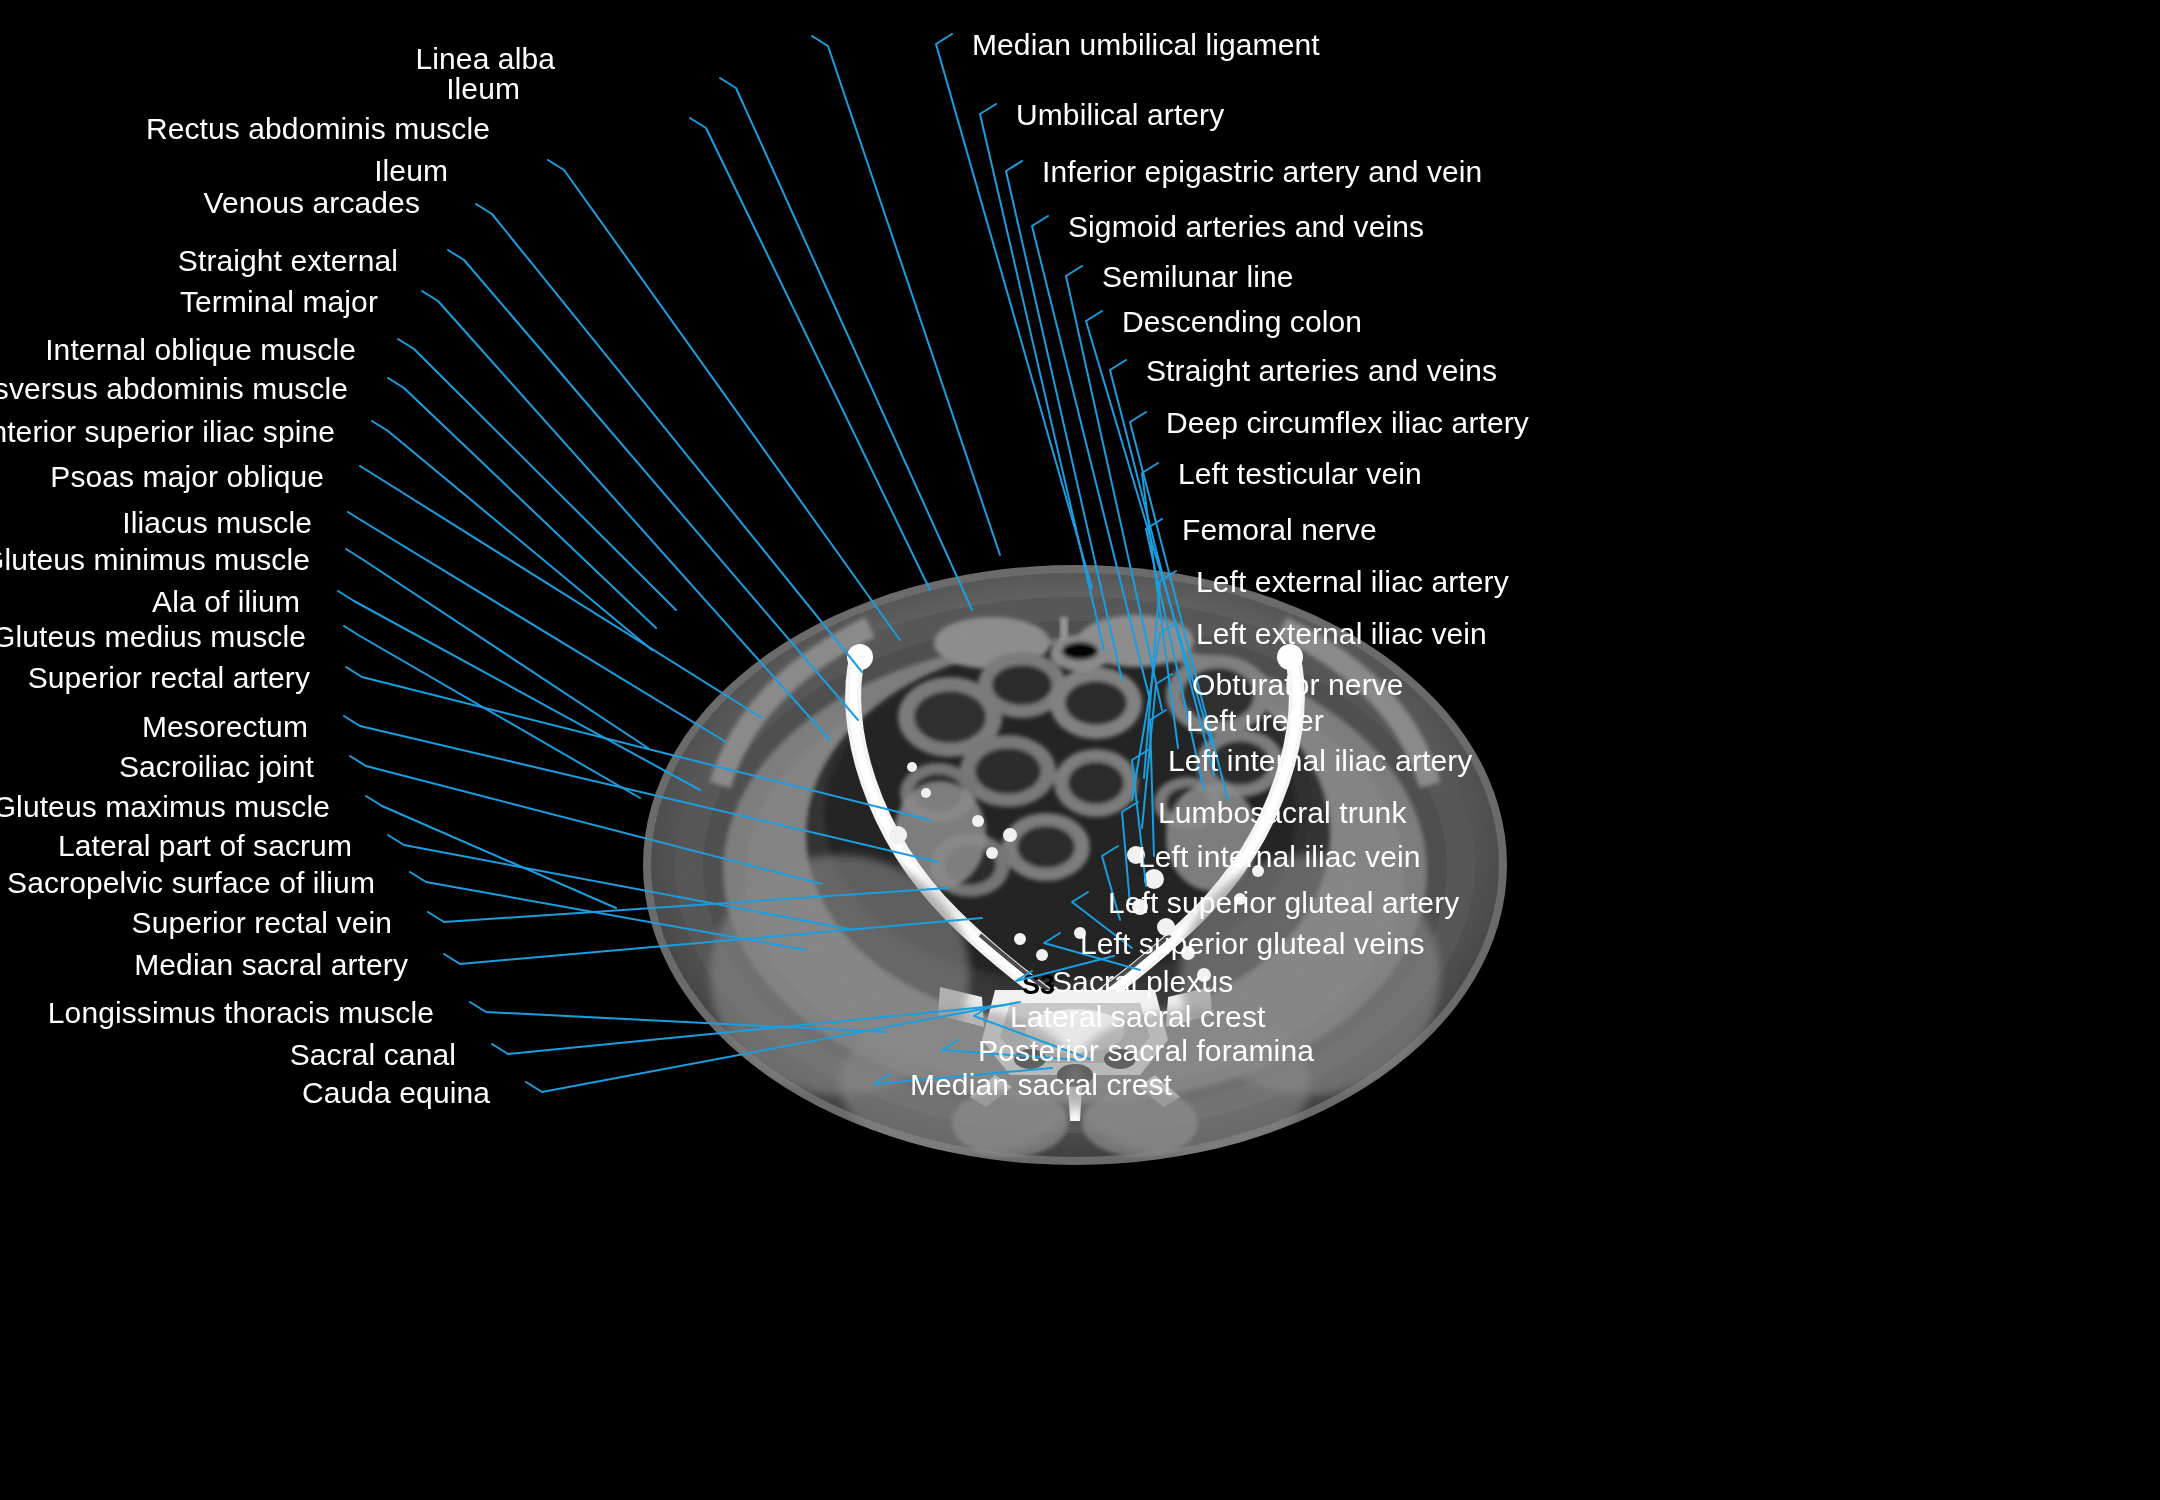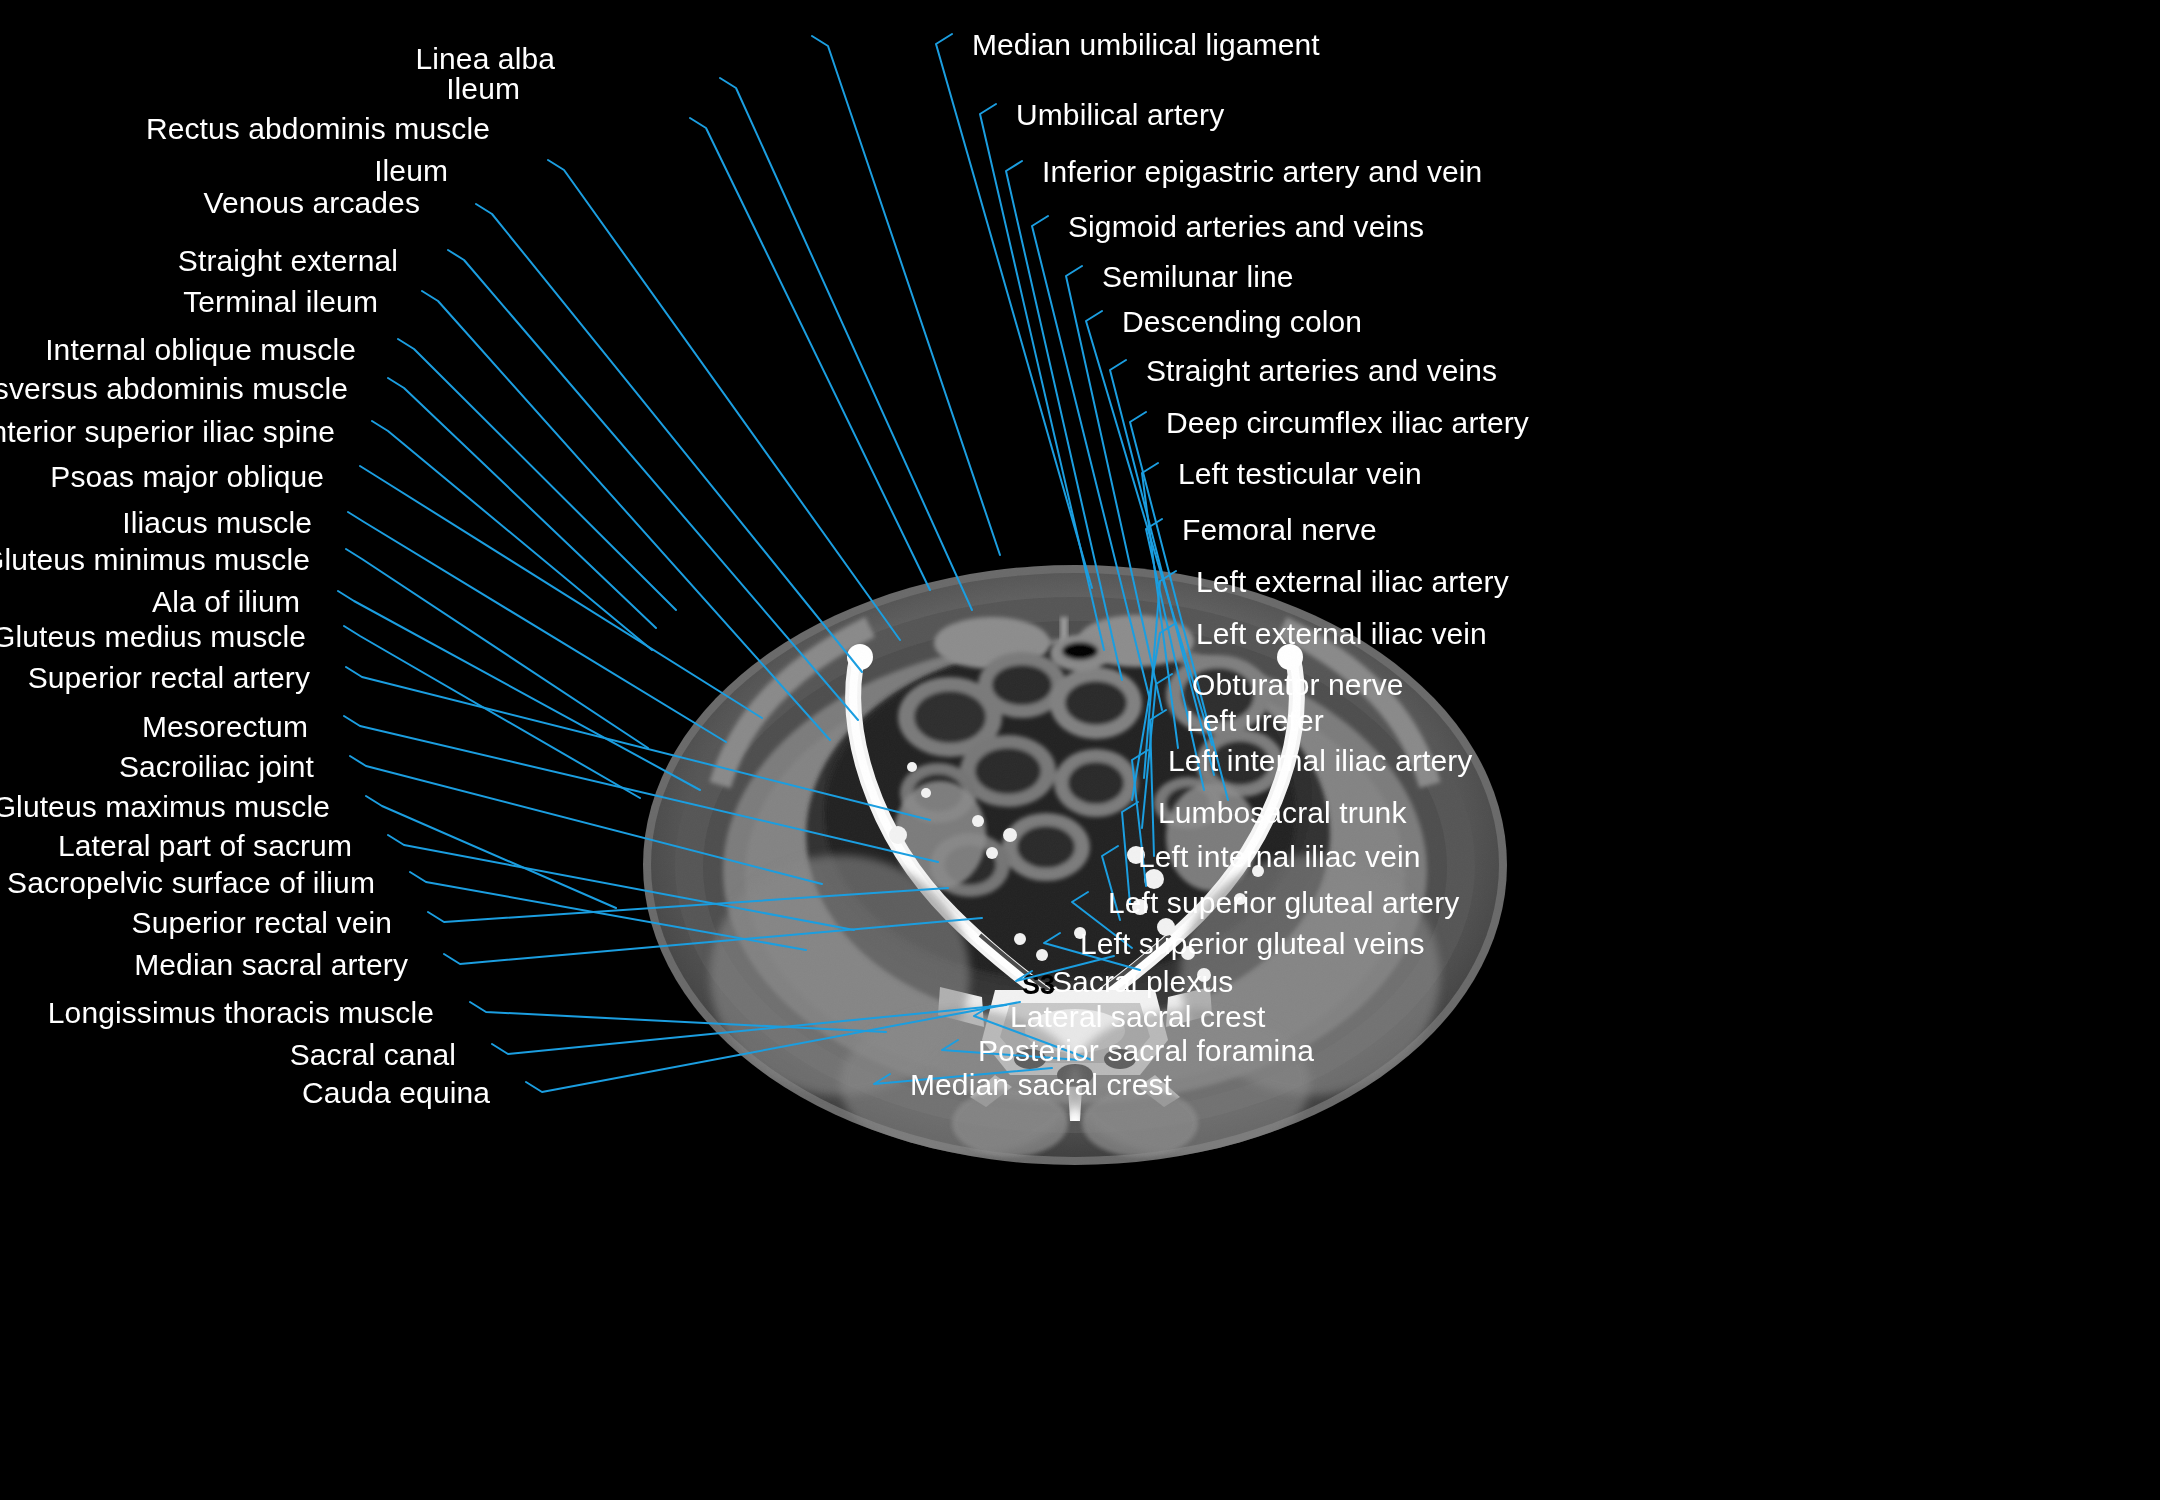--- a/index.html
+++ b/index.html
@@ -252,21 +252,21 @@
       <path d="M 890 1074 L 874 1084 L 1052 1068" stroke="#1b9ee0" stroke-width="2" fill="none" stroke-linejoin="round" stroke-linecap="round"></path>
     </svg>
 
   <div id="labels">
       <div class="lbl l" style="top: 30px; right: 1605px; margin-top: 12px;">Linea alba</div>
       <div class="lbl l" style="top: 72px; right: 1640px;">Ileum</div>
       <div class="lbl l" style="top: 112px; right: 1670px;">Rectus abdominis muscle</div>
       <div class="lbl l" style="top: 154px; right: 1712px;">Ileum</div>
       <div class="lbl l" style="top: 186px; right: 1740px;">Venous arcades</div>
       <div class="lbl l" style="top: 244px; right: 1762px;">Straight  external</div>
-      <div class="lbl l" style="top: 285px; right: 1782px;">Terminal ileum</div>
+      <div class="lbl l" style="top: 285px; right: 1782px;">Terminal major</div>
       <div class="lbl l" style="top: 333px; right: 1804px;">Internal oblique muscle</div>
       <div class="lbl l" style="top: 372px; right: 1812px;">Transversus abdominis muscle</div>
       <div class="lbl l" style="top: 415px; right: 1825px;">Anterior superior iliac spine</div>
       <div class="lbl l" style="top: 460px; right: 1836px;">Psoas major oblique</div>
       <div class="lbl l" style="top: 506px; right: 1848px;">Iliacus muscle</div>
       <div class="lbl l" style="top: 543px; right: 1850px;">Gluteus minimus muscle</div>
       <div class="lbl l" style="top: 585px; right: 1860px;">Ala of ilium</div>
       <div class="lbl l" style="top: 620px; right: 1854px;">Gluteus medius muscle</div>
       <div class="lbl l" style="top: 661px; right: 1850px;">Superior rectal artery</div>
       <div class="lbl l" style="top: 710px; right: 1852px;">Mesorectum</div>

